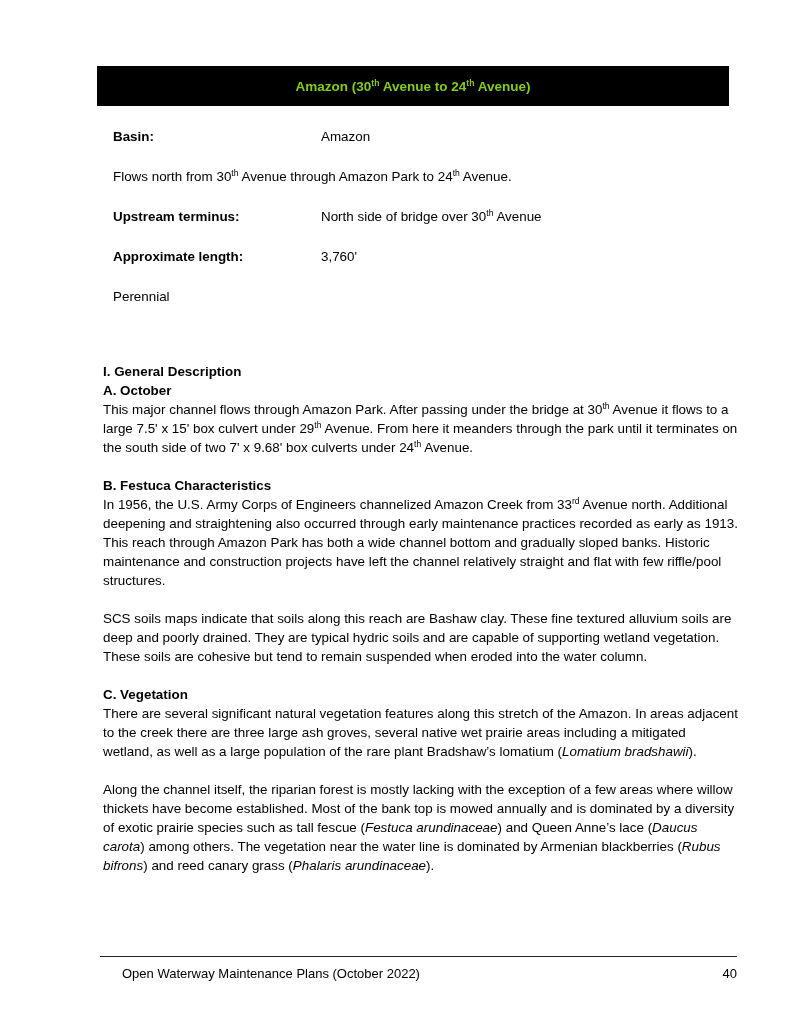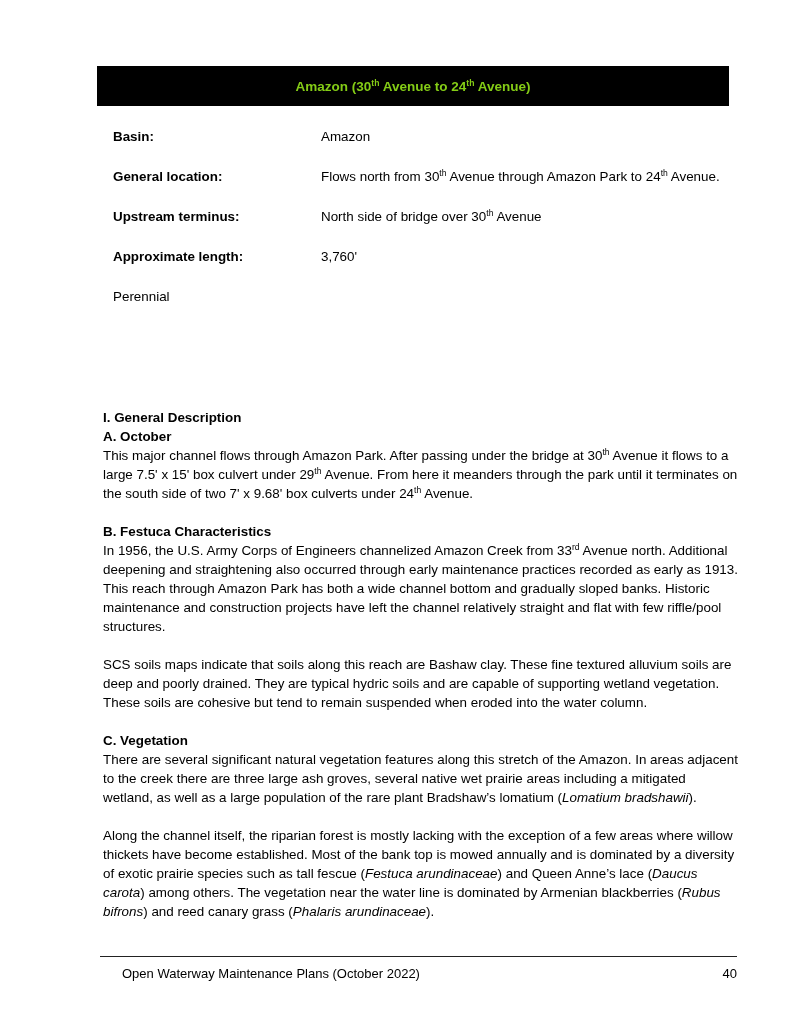--- a/index.html
+++ b/index.html
@@ -43,21 +43,20 @@
   .info-row { display: flex; margin-bottom: 21px; }
   .info-label { width: 208px; flex-shrink: 0; font-weight: bold; }
   .info-value { flex: 1; }
   .doc-body {
     position: absolute;
     top: 362px;
     left: 103px;
     width: 636px;
     font-size: 13.4px;
     line-height: 19px;
-    margin-top: 46px;
   }
   .doc-body p { margin: 0; }
   p.paragraph + p.paragraph,
   p.paragraph + p.heading { margin-top: 19px; }
   p.heading { font-weight: bold; }
   sup { font-size: 0.64em; vertical-align: super; line-height: 0; }
   em { }
   .footer {
     position: absolute;
     top: 956px;
@@ -76,21 +75,20 @@
   <div class="title-bar">
     <span>Amazon (30<sup>th</sup> Avenue to 24<sup>th</sup> Avenue)</span>
   </div>
 
   <div class="info-table" id="info-table">
       <div class="info-row">
         <div class="info-label">Basin:</div>
         <div class="info-value">Amazon</div>
       </div>
       <div class="info-row">
-        <div class="info-label">General location:</div>
         <div class="info-value">Flows north from 30<sup>th</sup> Avenue through Amazon Park to 24<sup>th</sup> Avenue.</div>
       </div>
       <div class="info-row">
         <div class="info-label">Upstream terminus:</div>
         <div class="info-value">North side of bridge over 30<sup>th</sup> Avenue</div>
       </div>
       <div class="info-row">
         <div class="info-label">Approximate length:</div>
         <div class="info-value">3,760'</div>
       </div>

